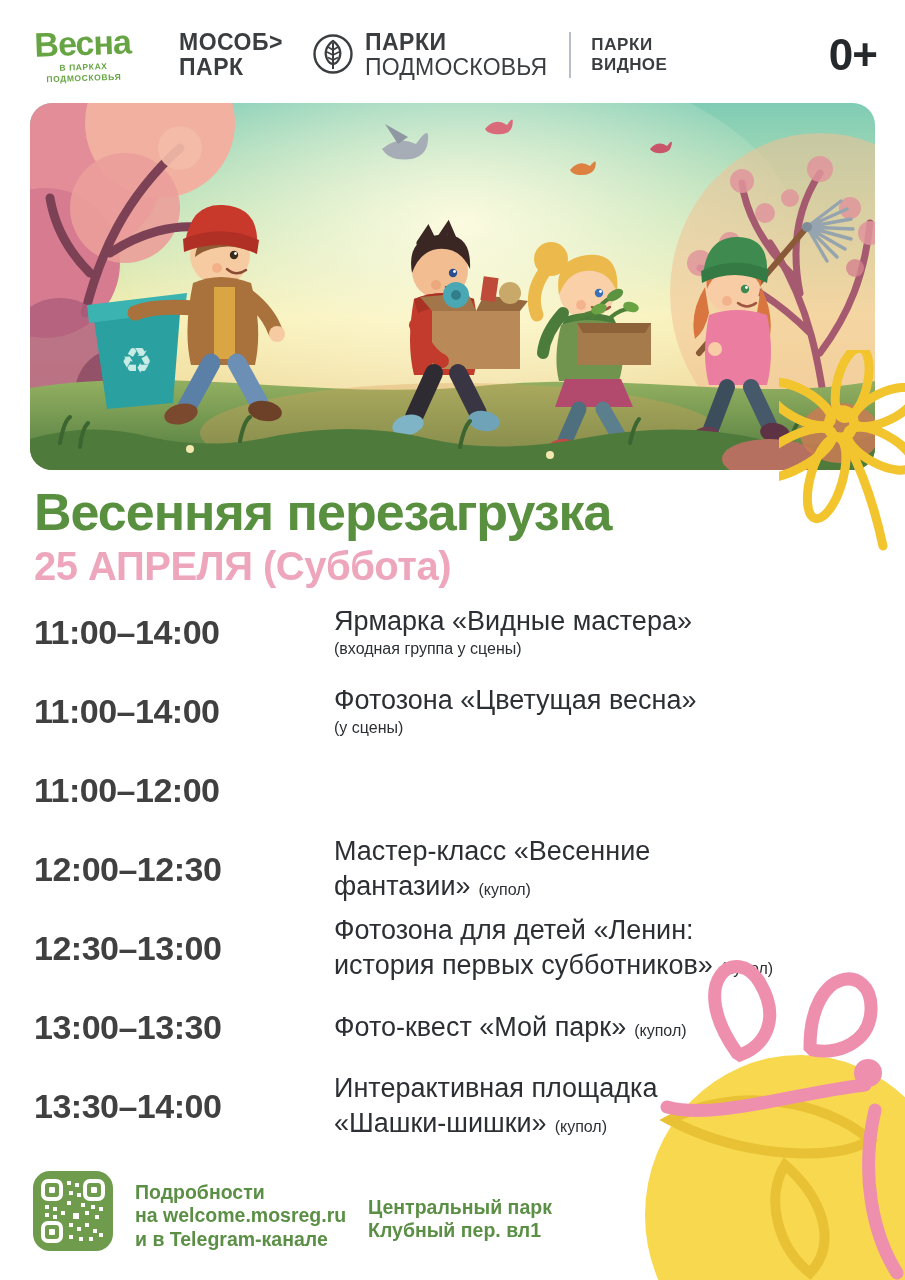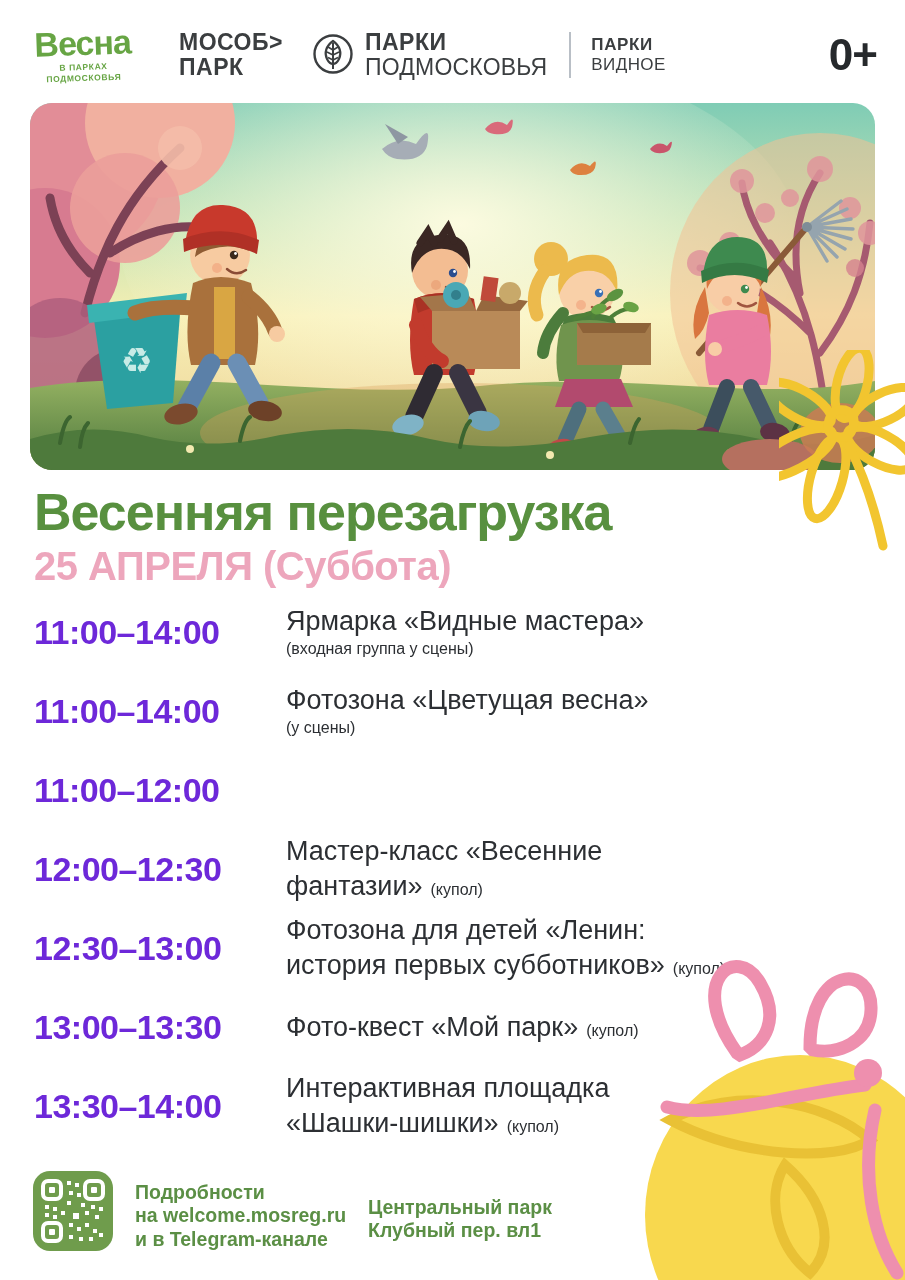--- a/index.html
+++ b/index.html
@@ -13,33 +13,33 @@
   .vesna-word{font-size:34px;font-weight:800;color:#67a544;letter-spacing:-1px;line-height:1;}
   .vesna-tag{font-size:8.5px;font-weight:bold;color:#67a544;letter-spacing:.6px;white-space:pre-line;line-height:1.25;margin-top:2px;}
   .mosob{margin-left:44px;font-size:23px;font-weight:bold;color:#3b3e40;line-height:1.1;white-space:pre-line;letter-spacing:.5px;}
   .pp{margin-left:28px;display:flex;align-items:center;gap:10px;}
   .pp-text{color:#3b3e40;line-height:1.08;}
   .pp-l1{font-size:23px;font-weight:bold;letter-spacing:.5px;}
   .pp-l2{font-size:23px;font-weight:normal;letter-spacing:.2px;}
   .hdr-divider{width:2px;height:46px;background:#b9bfc6;margin:0 20px 0 22px;}
   .vidnoe{color:#3b3e40;line-height:1.15;}
   .vid-l1{font-size:17px;font-weight:bold;letter-spacing:.6px;}
-  .vid-l2{font-size:17px;font-weight:normal;letter-spacing:.4px;}
+  .vid-l2{font-size:17px;font-weight:bold;letter-spacing:.4px;}
   .age{margin-left:auto;font-size:44px;font-weight:600;color:#26292c;letter-spacing:-1px;}
   
   .illustration{position:absolute;left:30px;top:103px;width:845px;height:367px;border-radius:22px;overflow:hidden;}
   .illustration svg{display:block;}
   
   .title{position:absolute;left:34px;top:482px;font-size:52px;font-weight:bold;color:#58903f;letter-spacing:-1px;}
   .subtitle{position:absolute;left:34px;top:544px;font-size:40px;font-weight:bold;color:#eda6bc;letter-spacing:-.5px;}
   
   .schedule{position:absolute;left:34px;top:597px;width:756px;}
   .row{display:flex;align-items:center;min-height:70px;margin-bottom:9px;}
-  .time{width:252px;flex:none;font-size:34px;font-weight:bold;color:#6d28d9;letter-spacing:-.5px;}
-  .desc{width:500px;font-size:27px;color:#2c2f33;line-height:1.3;white-space:pre-line;}
+  .time{width:252px;flex:none;font-size:34px;font-weight:bold;color:#404040;letter-spacing:-.5px;}
+  .desc{width:500px;font-size:27px;color:#2c2f33;line-height:1.3;white-space:pre-line;margin-left:48px;}
   .note{font-size:16px;margin-left:8px;}
   .row:nth-child(1) .note,.row:nth-child(2) .note{display:block;margin-left:0;}
   
   .qr{position:absolute;left:33px;top:1171px;width:80px;height:80px;}
   .details{position:absolute;left:135px;top:1181px;font-size:19.5px;font-weight:bold;color:#5b8f45;line-height:1.2;white-space:pre-line;}
   .address{position:absolute;left:368px;top:1196px;font-size:19.5px;font-weight:bold;color:#5b8f45;line-height:1.2;white-space:pre-line;}
   
   .flower-yellow{position:absolute;left:779px;top:350px;width:126px;height:218px;pointer-events:none;}
   .corner-deco{position:absolute;right:0;bottom:0;width:280px;height:345px;pointer-events:none;}
 </style>

